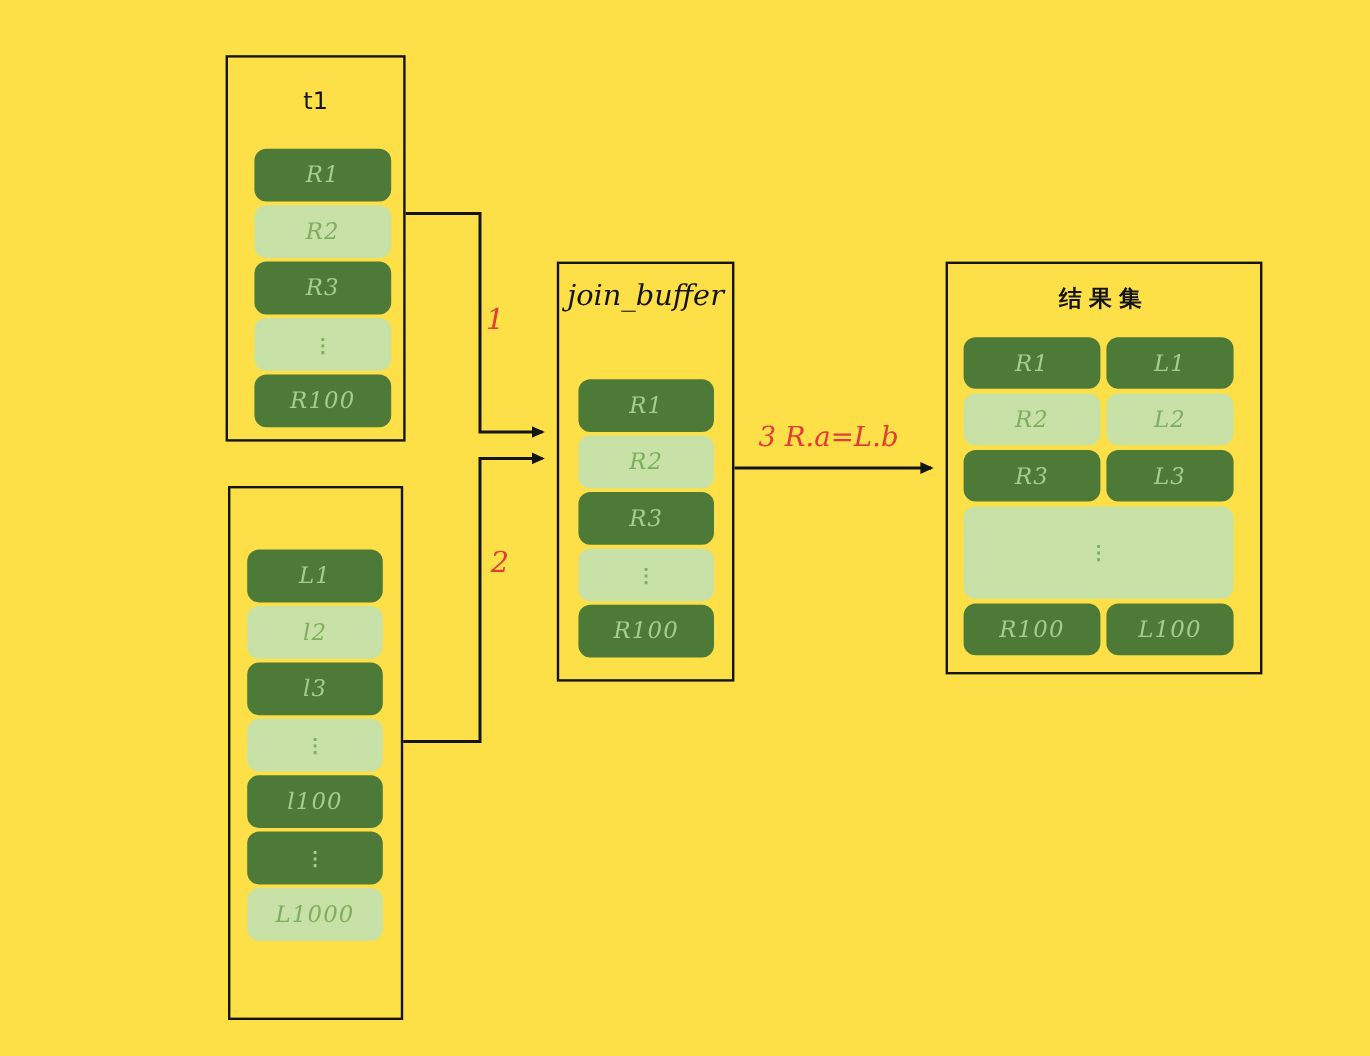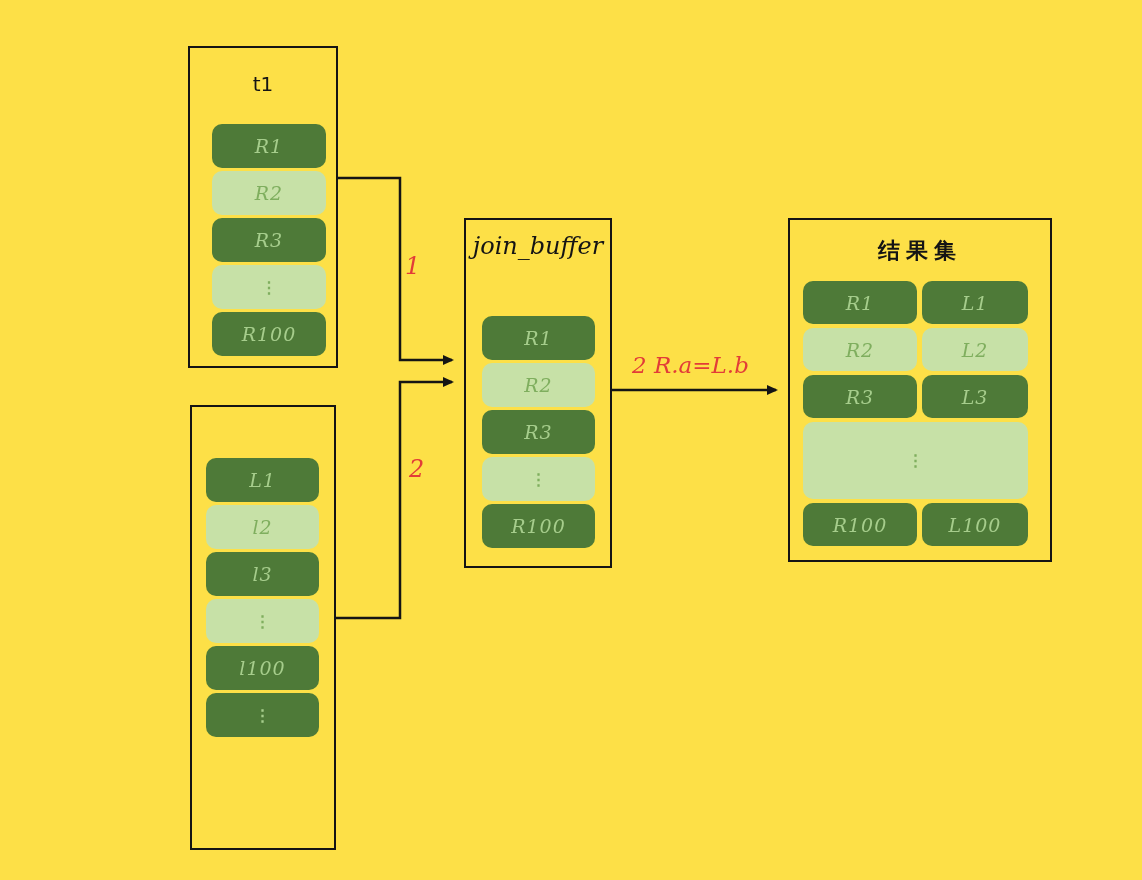--- a/index.html
+++ b/index.html
@@ -27,21 +27,21 @@
     font-family:"DejaVu Sans", sans-serif;
     font-size:20px;
   }
   .title-hand {
     font-style:italic;
     font-size:24px;
   }
   .title-cjk {
     font-family:"DejaVu Sans", sans-serif;
     font-weight:bold;
-    font-size:22px;
+    font-size:19px;
     letter-spacing:6px;
   }
   .rows {
     position:absolute;
     display:flex;
     flex-direction:column;
     gap:3px;
   }
   .cell {
     border-radius:10px;
@@ -101,20 +101,21 @@
   <div class="box" style="left:190px; top:405px; width:146px; height:445px;">
     <div class="box-title title-plain" style="top:14px;margin-top:36px;">t2</div>
   </div>
   <div class="rows" style="left:206px; top:458px; width:113px;">
     <div class="cell dark">L1</div>
     <div class="cell light">l2</div>
     <div class="cell dark">l3</div>
     <div class="cell light dots-cell">⋮</div>
     <div class="cell dark">l100</div>
     <div class="cell dark dots-cell">⋮</div>
+    <div class="cell light">L1000</div>
   </div>
 
   <div class="box" style="left:464px; top:218px; width:148px; height:350px;">
     <div class="box-title title-hand" style="top:12px;">join_buffer</div>
   </div>
   <div class="rows" style="left:482px; top:316px; width:113px;">
     <div class="cell dark">R1</div>
     <div class="cell light">R2</div>
     <div class="cell dark">R3</div>
     <div class="cell light dots-cell">⋮</div>
@@ -152,15 +153,15 @@
         <path d="M0,0 L11,5 L0,10 Z" fill="#141414"></path>
       </marker>
     </defs>
     <path d="M338,178 L400,178 L400,360 L452,360" fill="none" stroke="#141414" stroke-width="2.5" marker-end="url(#ah)"></path>
     <path d="M336,618 L400,618 L400,382 L452,382" fill="none" stroke="#141414" stroke-width="2.5" marker-end="url(#ah)"></path>
     <path d="M612,390 L776,390" fill="none" stroke="#141414" stroke-width="2.5" marker-end="url(#ah)"></path>
   </svg>
 
   <div class="step-label" style="left:405px; top:252px;">1</div>
   <div class="step-label" style="left:409px; top:455px;">2</div>
-  <div class="step-label" style="left:632px; top:352px; font-size:23px;">2  R.a=L.b</div>
+  <div class="step-label" style="left:632px; top:352px; font-size:23px;">3  R.a=L.b</div>
 
 </div>
 
 </body></html>

